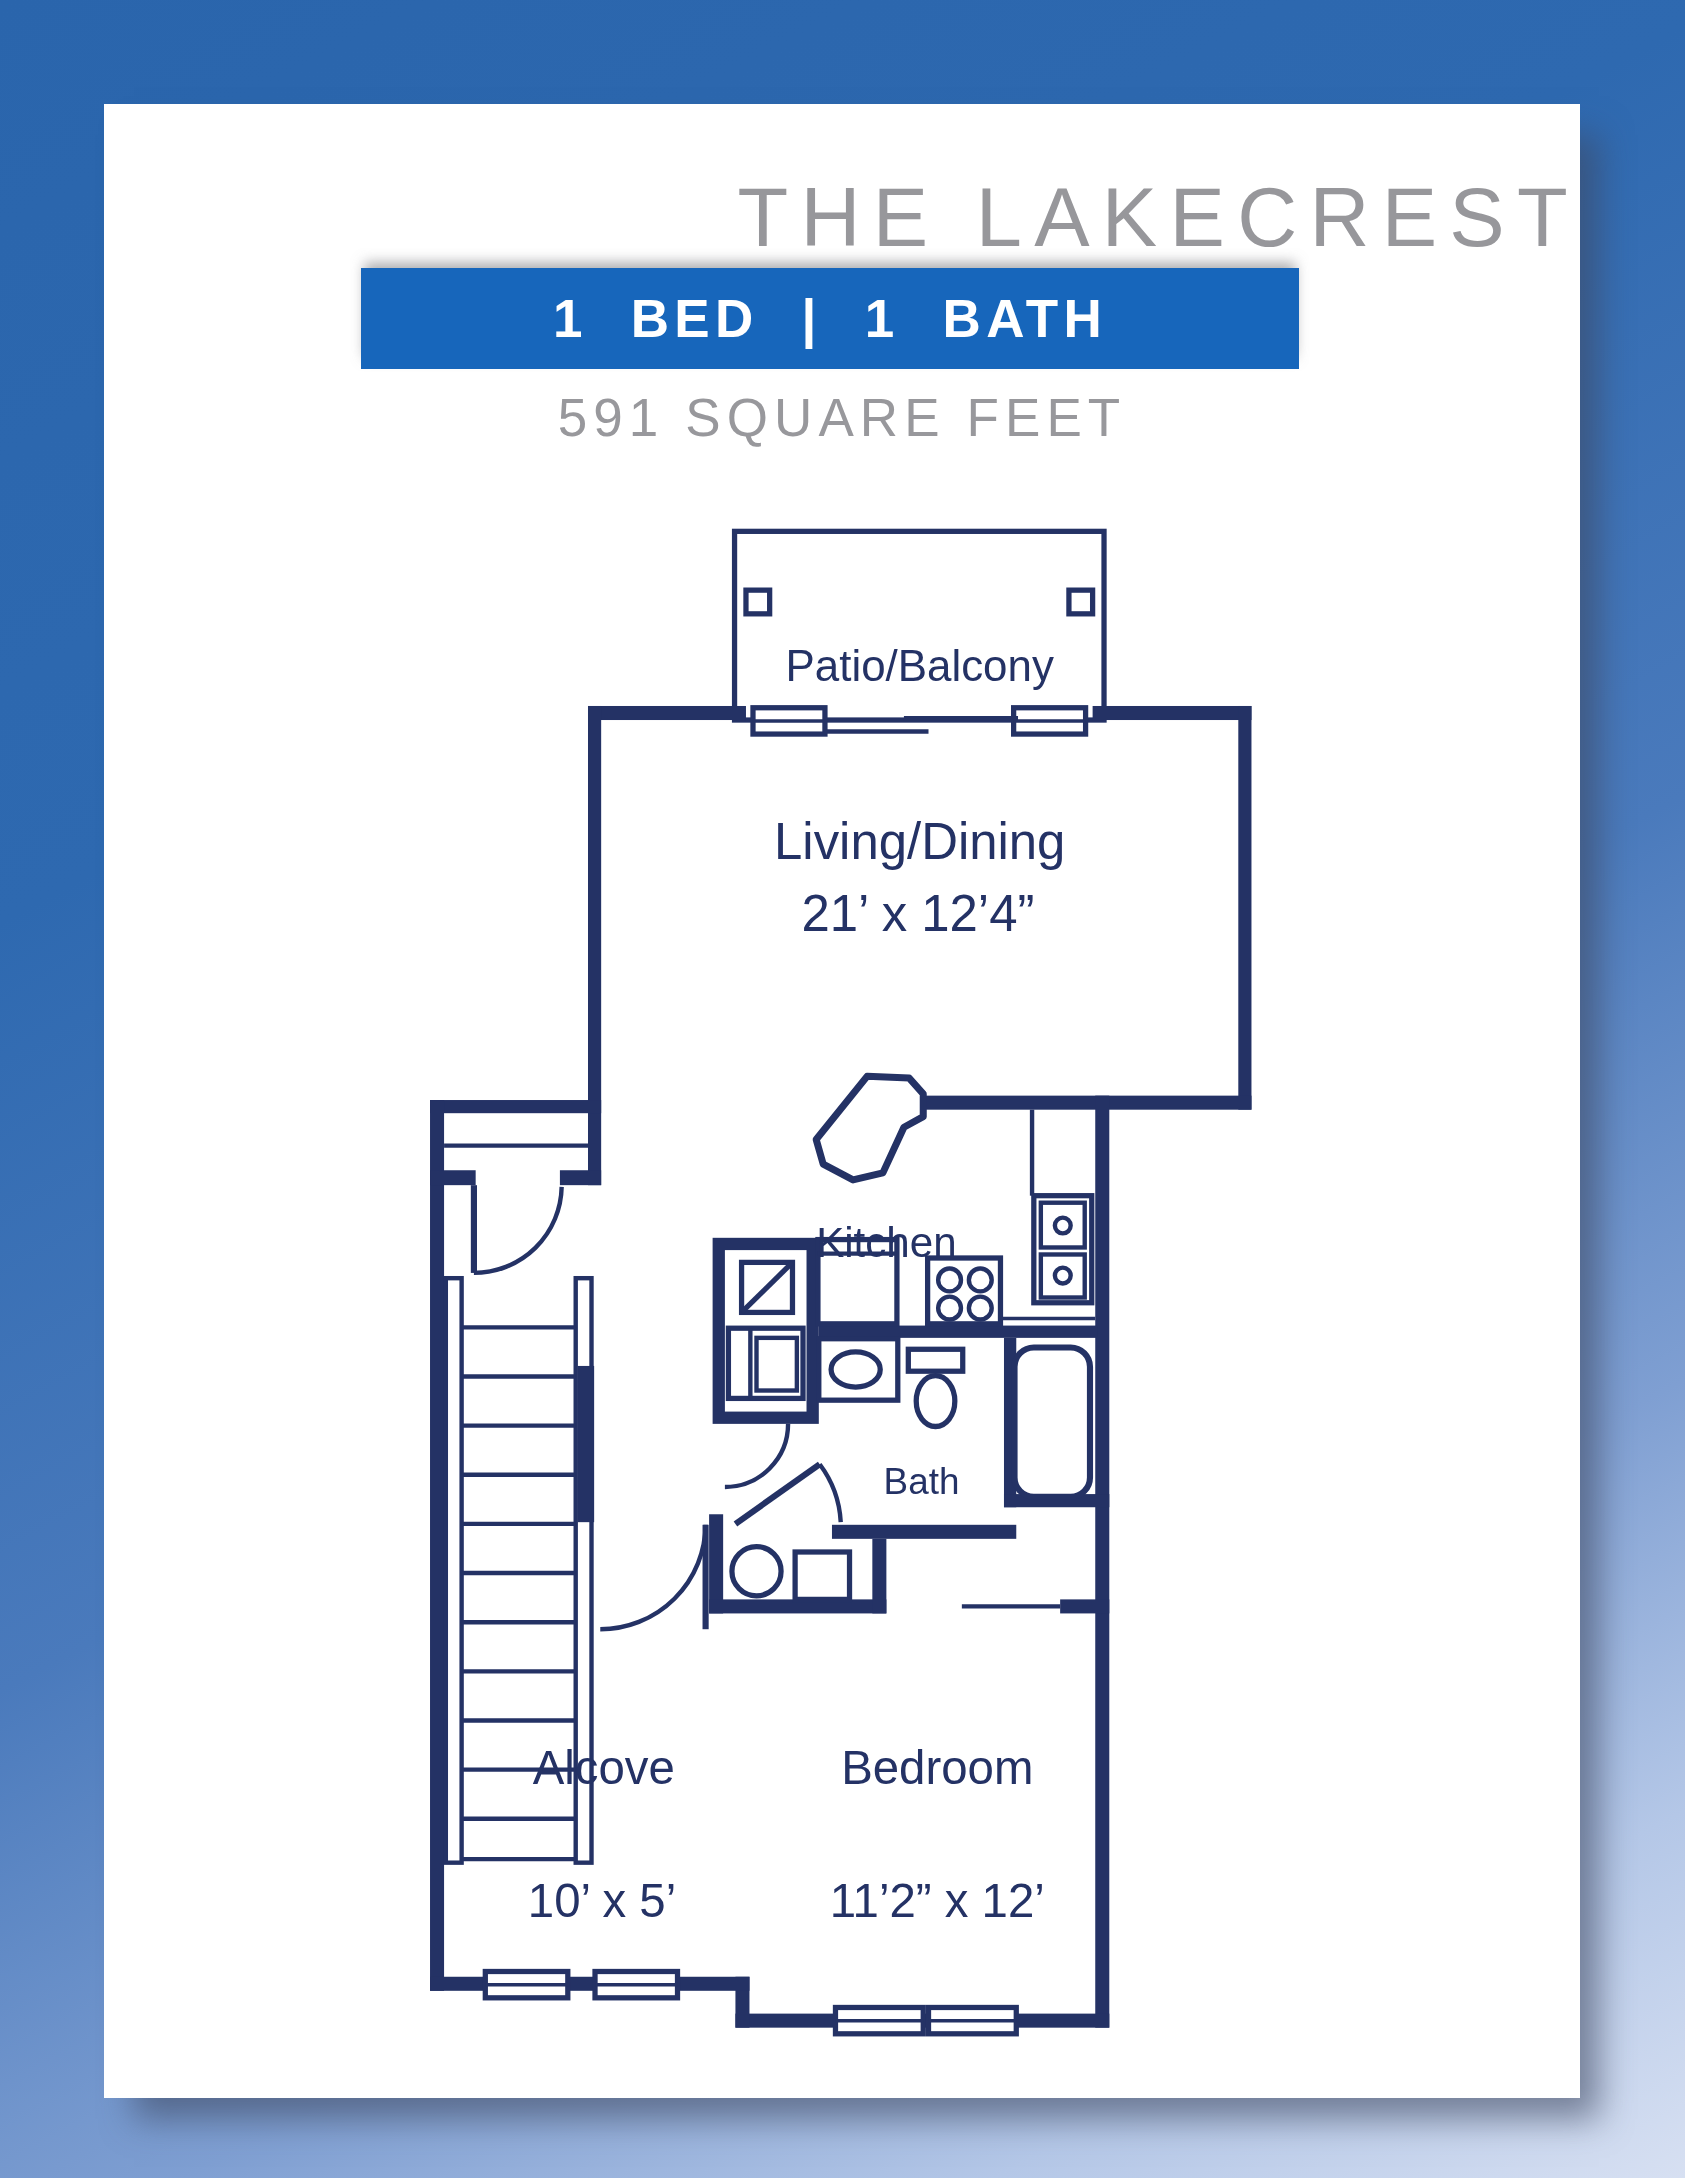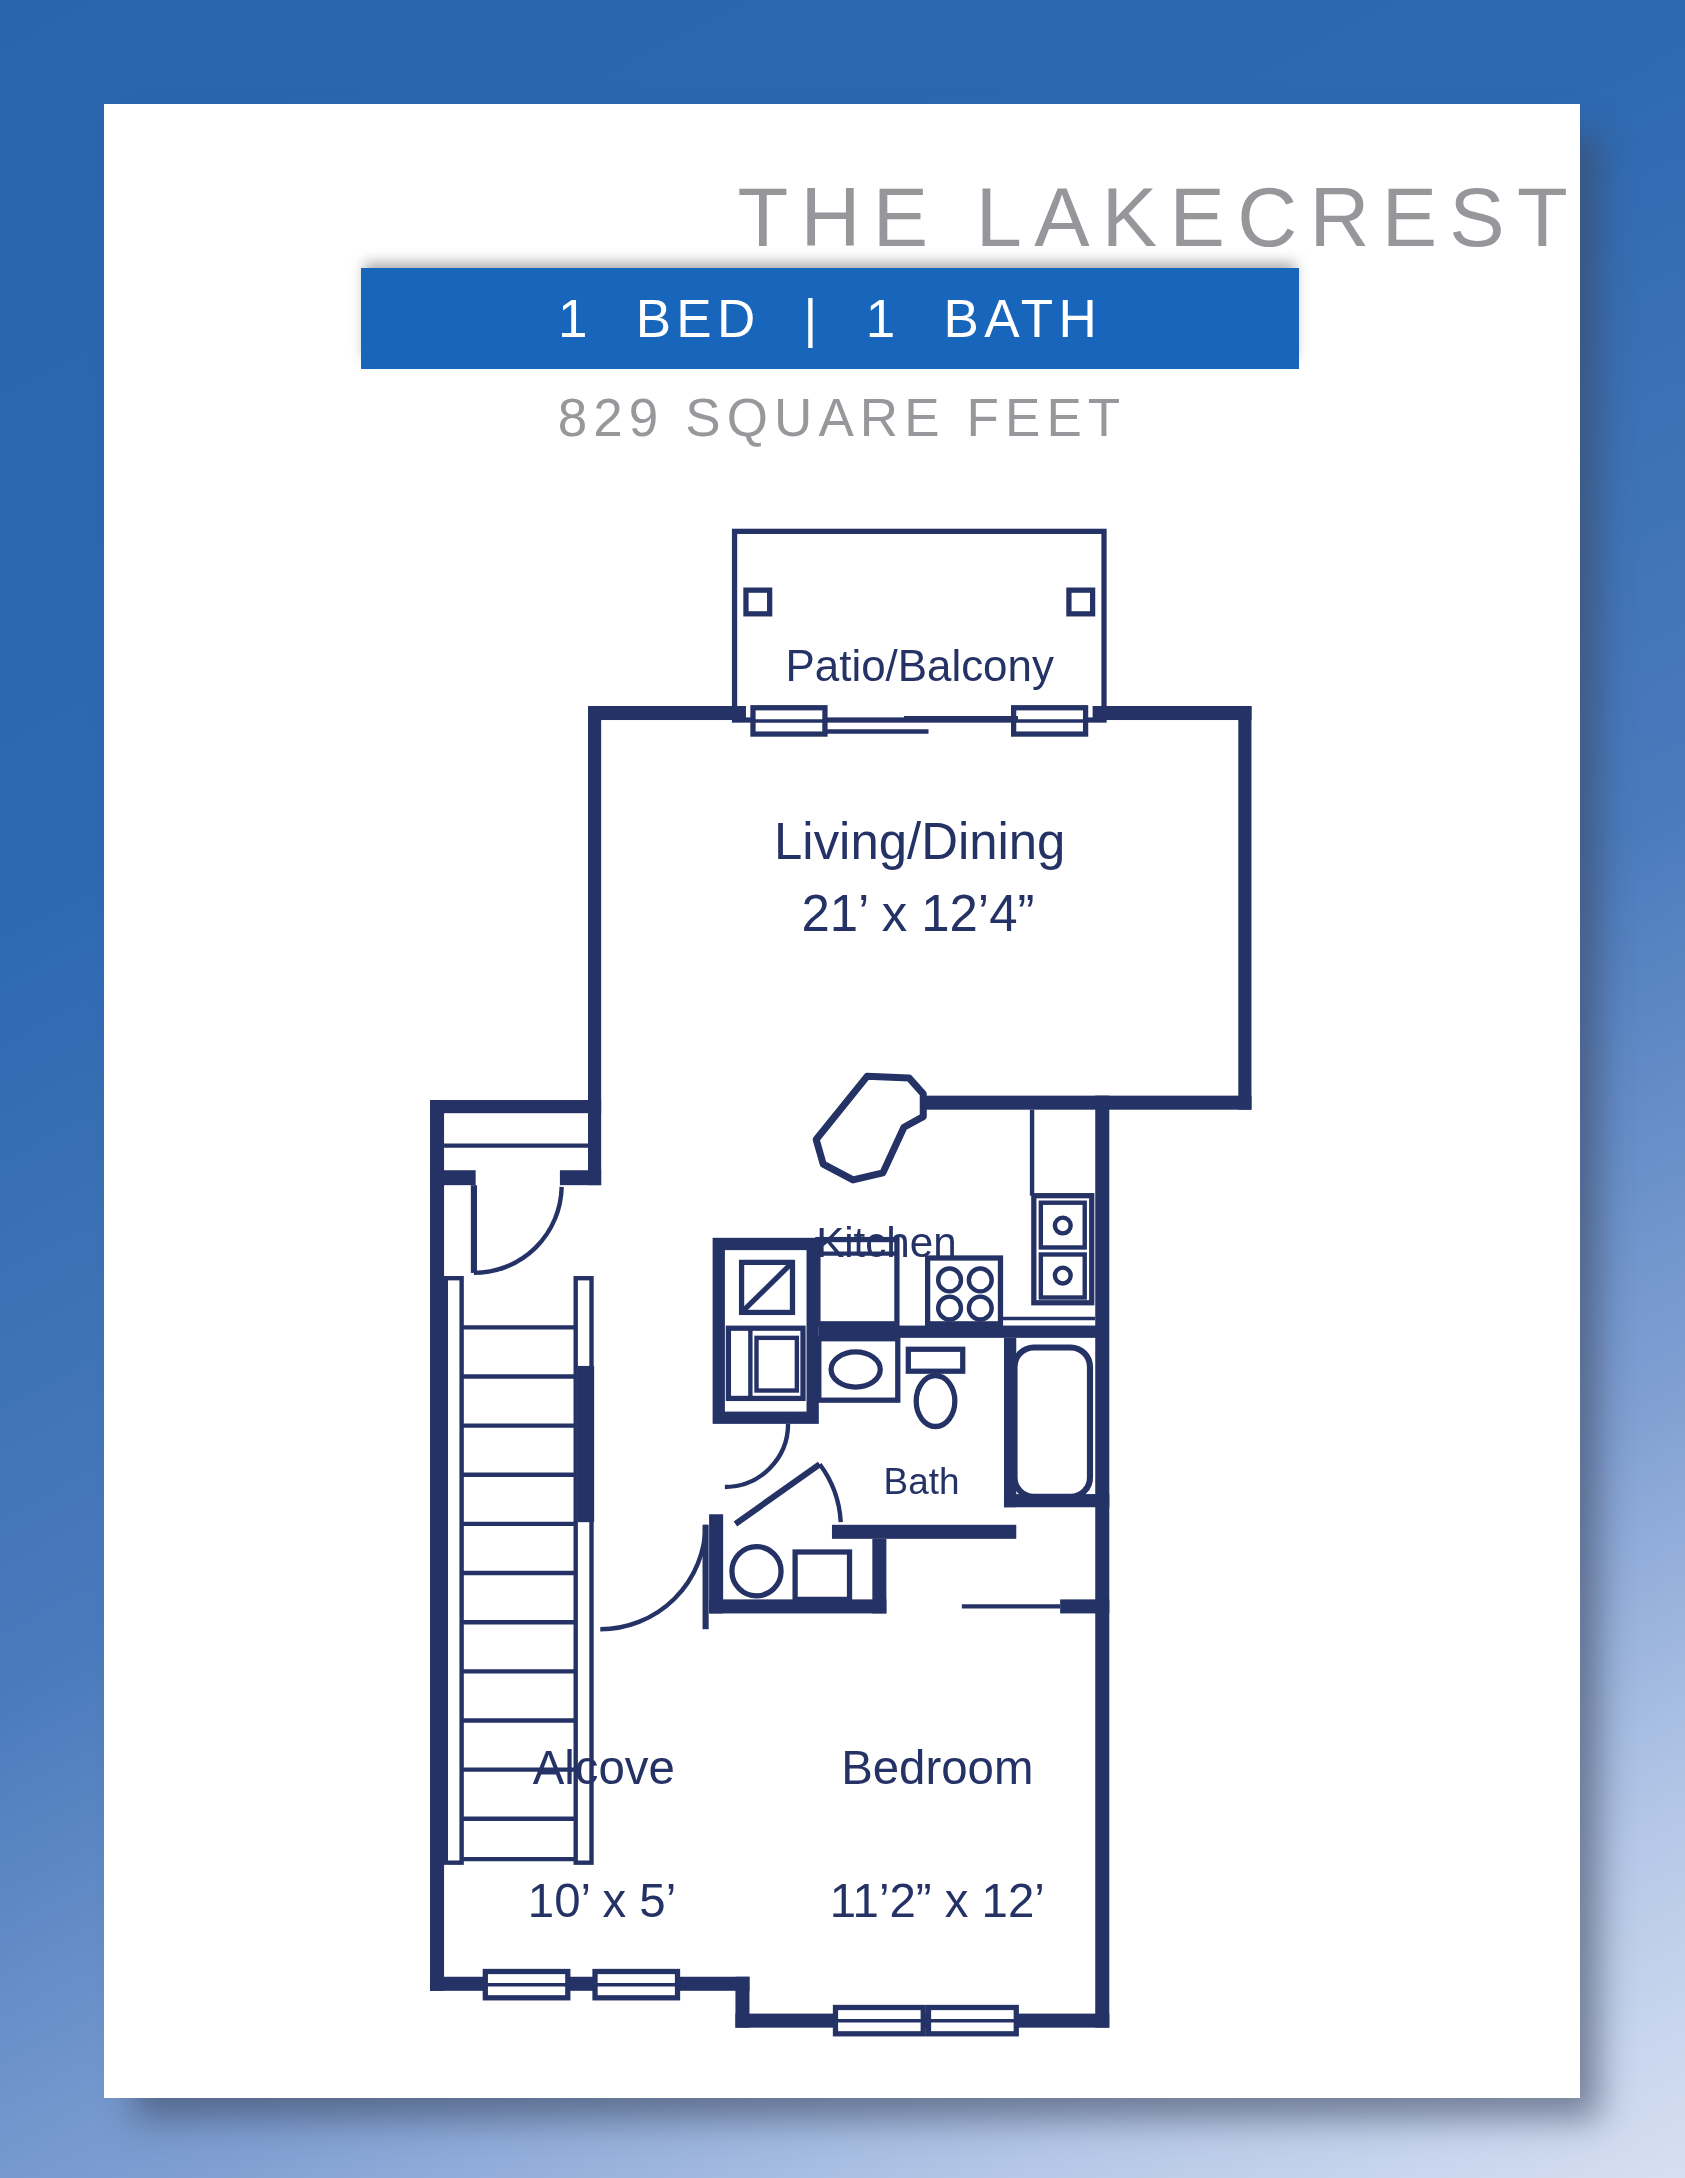--- a/index.html
+++ b/index.html
@@ -14,42 +14,42 @@
   }
   #title{
     position:absolute;left:0;top:68px;width:100%;text-align:right;
     font-size:83px;line-height:1.1;letter-spacing:12.3px;color:#97979b;font-weight:400;
     white-space:nowrap;
   }
   #banner{
     position:absolute;left:257px;top:164px;width:938px;height:101px;background:#1766bb;
     box-shadow:0 -8.8px 12.3px -2.6px rgba(105,105,110,0.55);
     display:flex;align-items:center;justify-content:center;
-    color:#ffffff;font-size:53px;letter-spacing:5.3px;word-spacing:23px;font-weight:400;
+    color:#ffffff;font-size:53px;letter-spacing:5.3px;word-spacing:23px;font-weight:700;
   }
   #sqft{
     position:absolute;left:0;top:283px;width:100%;text-align:center;
     font-size:53px;letter-spacing:6.1px;color:#98989c;font-weight:400;
   }
   svg#plan{position:absolute;left:0;top:0;}
   .navy{fill:#243265;}
   .ln{stroke:#243265;fill:none;}
   .wh{fill:#ffffff;stroke:#243265;}
   text.lbl{fill:#243265;font-family:"Liberation Sans",sans-serif;text-anchor:middle;}
 </style>
 </head>
 <body>
 
 <div id="screen">
   <div id="card">
     <div id="title">THE LAKECREST</div>
     <div id="banner">
       <span>1 BED | 1 BATH</span>
     </div>
-    <div id="sqft">829 SQUARE FEET</div>
+    <div id="sqft">591 SQUARE FEET</div>
   </div>
 
   <svg id="plan" width="1685" height="2179" viewBox="0 0 1920 2482">
 
     <g>
       <rect x="837" y="605" width="421" height="215" fill="#ffffff" stroke="#243265" stroke-width="6"></rect>
       <rect x="850" y="672" width="27" height="27" fill="#ffffff" stroke="#243265" stroke-width="6"></rect>
       <rect x="1218" y="672" width="27" height="27" fill="#ffffff" stroke="#243265" stroke-width="6"></rect>
       <text class="lbl" x="1048" y="775" font-size="50">Patio/Balcony</text>
     </g>

